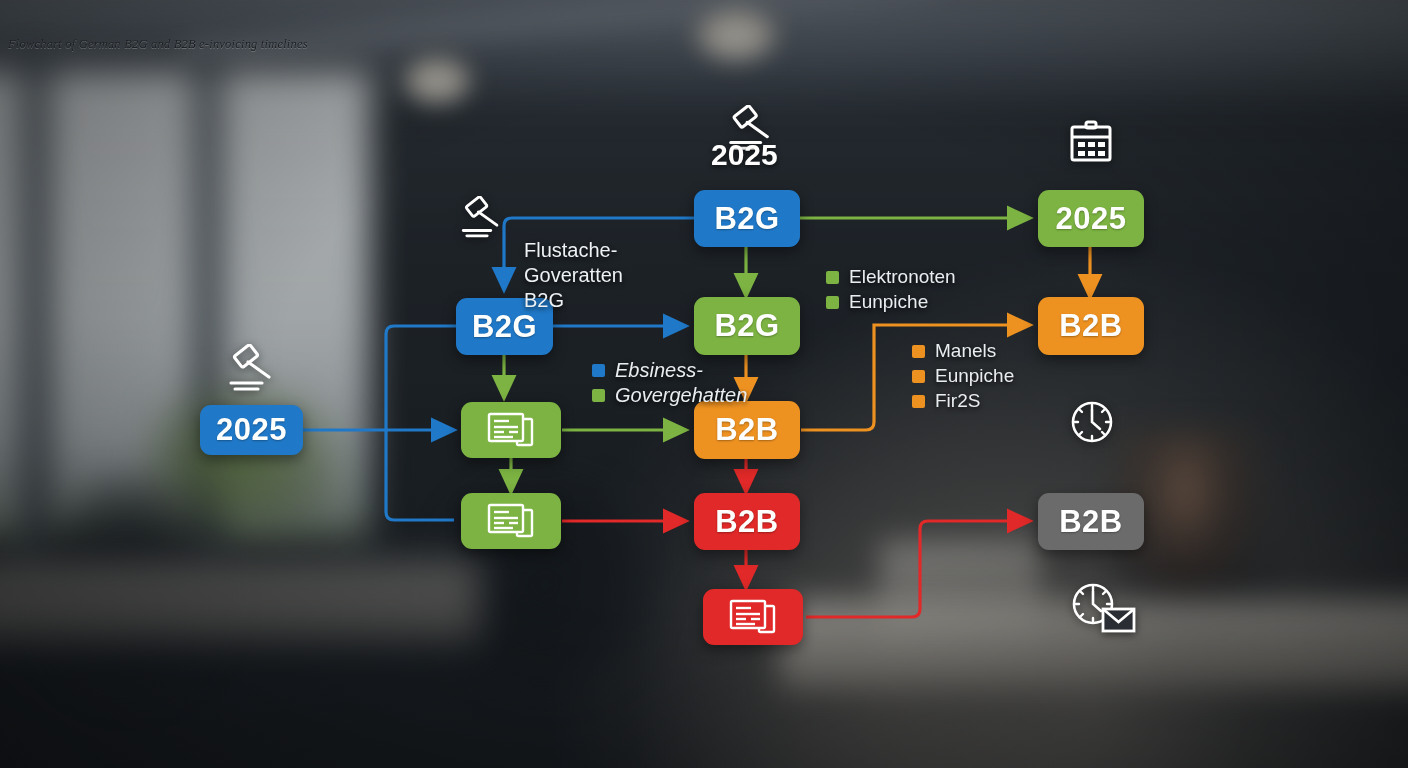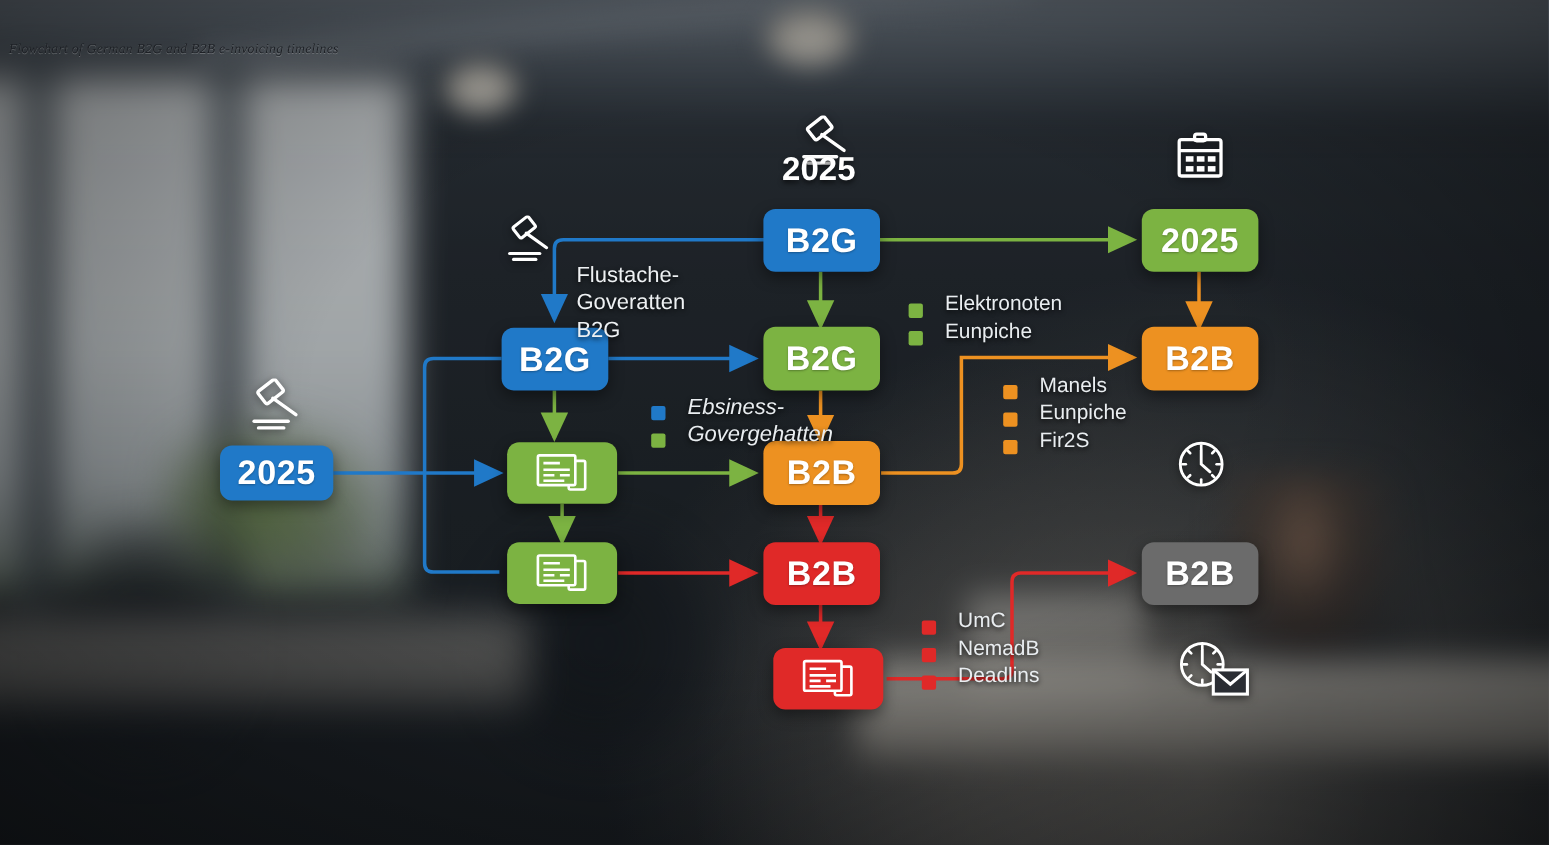--- a/index.html
+++ b/index.html
@@ -139,21 +139,21 @@
     text-shadow:0 2px 5px rgba(0,0,0,.6);
   }
 
   .flow-label{
     position:absolute;color:#eef1f3;font-size:20px;line-height:25px;
     text-shadow:0 2px 5px rgba(0,0,0,.75);
     white-space:pre-line;
   }
 
   .legend{position:absolute;}
-  .legend .row{display:flex;align-items:flex-end;gap:20px;margin-bottom:1px;padding-left:20px;}
+  .legend .row{display:flex;align-items:center;gap:10px;margin-bottom:1px;padding-left:20px;}
   .legend .sw{width:13px;height:13px;border-radius:2px;flex:none;}
   .legend .tx{
     color:#e9edf0;font-size:19px;line-height:24px;white-space:nowrap;
     text-shadow:0 2px 5px rgba(0,0,0,.8);
   }
   .legend.big .tx{font-size:20px;}
   .legend.inline{display:flex;align-items:center;gap:10px;}
 </style>
 </head>
 <body>
@@ -407,29 +407,15 @@
         <span class="sw" style="background:#2079c8;"></span>
         <span class="tx">Ebsiness-</span>
       </div>
       <div class="row">
         <span class="sw" style="background:#7cb342;"></span>
         <span class="tx">Govergehatten</span>
       </div>
     </div>
 
 
-    <div class="legend" style="left:818px;top:553px;">
-      <div class="row">
-        <span class="sw" style="background:#e02928;"></span>
-        <span class="tx">UmC</span>
-      </div>
-      <div class="row">
-        <span class="sw" style="background:#e02928;"></span>
-        <span class="tx">NemadB</span>
-      </div>
-      <div class="row">
-        <span class="sw" style="background:#e02928;"></span>
-        <span class="tx">Deadlins</span>
-      </div>
-    </div>
 
   </div>
 </div>
 
 </body></html>

